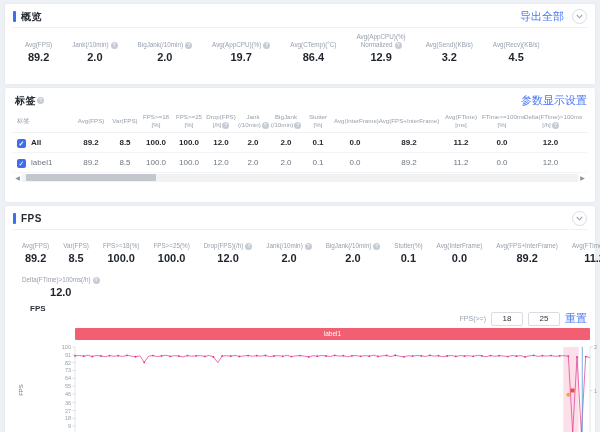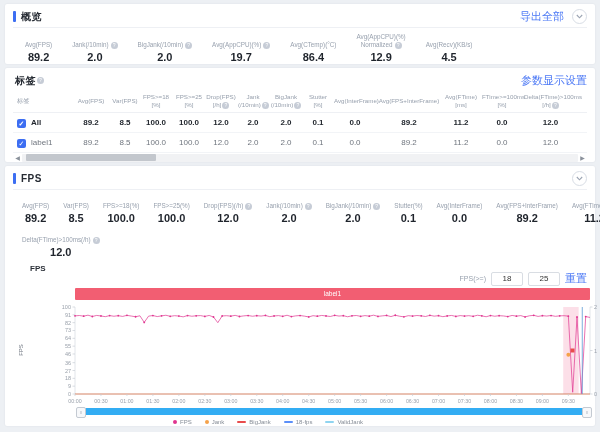--- a/index.html
+++ b/index.html
@@ -1,20 +1,20 @@
 <!DOCTYPE html>
 <html><head>
 <meta charset="utf-8">
 <style>
   html,body{margin:0;padding:0;}
   body{
     width:600px;height:432px;overflow:hidden;background:#edf0f4;
     font-family:"Liberation Sans",sans-serif;color:#2b3038;position:relative;
   }
-  .card{background:#fff;border-radius:2px;margin:4px 5px;padding:5px 8px 0;box-shadow:0 0 2px rgba(31,38,54,.08);}
+  .card{background:#fff;border-radius:2px;margin:4px 5px;padding:5px 8px 20px;box-shadow:0 0 2px rgba(31,38,54,.08);}
   .card-head{display:flex;align-items:center;height:15px;border-bottom:1px solid #eef0f4;padding-bottom:3px;}
   .accent{width:3px;height:11px;background:#3d6ef2;margin-right:5px;border-radius:1px;}
   .card-title{font-size:10px;font-weight:bold;color:#262b33;letter-spacing:.5px;}
   .head-right{margin-left:auto;display:flex;align-items:center;gap:8px;}
   .link{color:#4a77f5;font-size:11px;cursor:pointer;}
   .collapse-btn{width:13px;height:13px;border:1px solid #d8dde5;border-radius:50%;display:flex;align-items:center;justify-content:center;background:#fff;cursor:pointer;}
   .info{display:inline-block;width:7px;height:7px;border-radius:50%;background:#c6ccd6;color:#fff;font-size:5px;line-height:7px;text-align:center;margin-left:1px;flex:none;}
   
   .metrics{display:flex;padding:5px 2px 1px;}
   .metric{display:flex;flex-direction:column;justify-content:flex-end;}
@@ -118,20 +118,28 @@
         <div class="m-label">
           <span class="lrow">
             <span>Avg(AppCPU)(%)</span>
           </span>
           <span class="lrow">
             <span>Normalized</span>
             <span class="info">?</span>
           </span>
         </div>
         <div class="m-value">12.9</div>
+      </div>
+      <div class="metric">
+        <div class="m-label">
+          <span class="lrow">
+            <span>Avg(Send)(KB/s)</span>
+          </span>
+        </div>
+        <div class="m-value">3.2</div>
       </div>
       <div class="metric">
         <div class="m-label">
           <span class="lrow">
             <span>Avg(Recv)(KB/s)</span>
           </span>
         </div>
         <div class="m-value">4.5</div>
       </div>
     </div>

